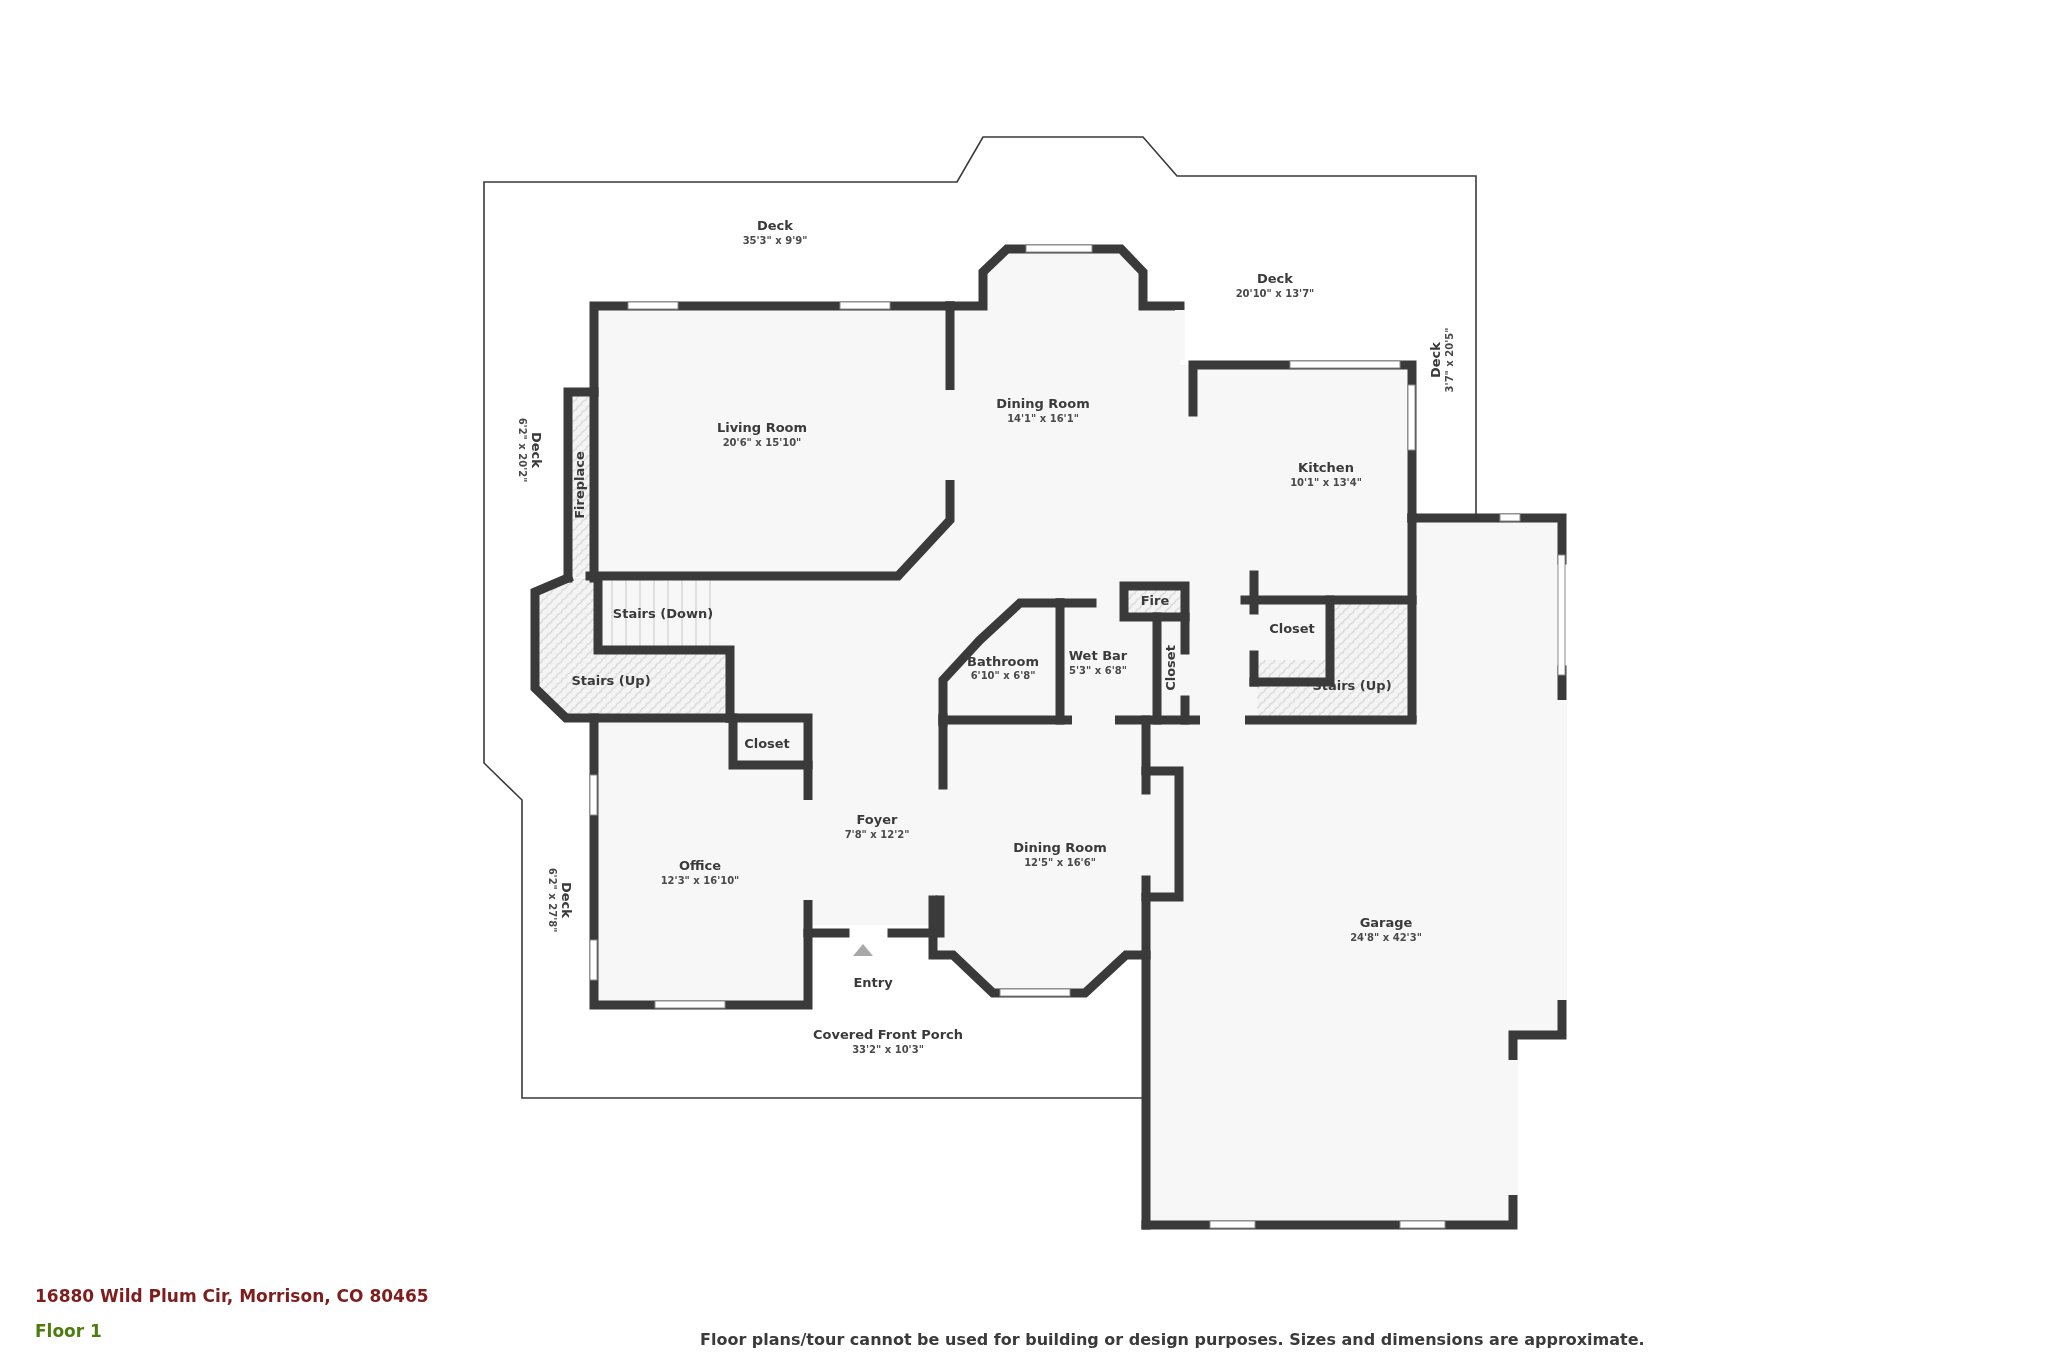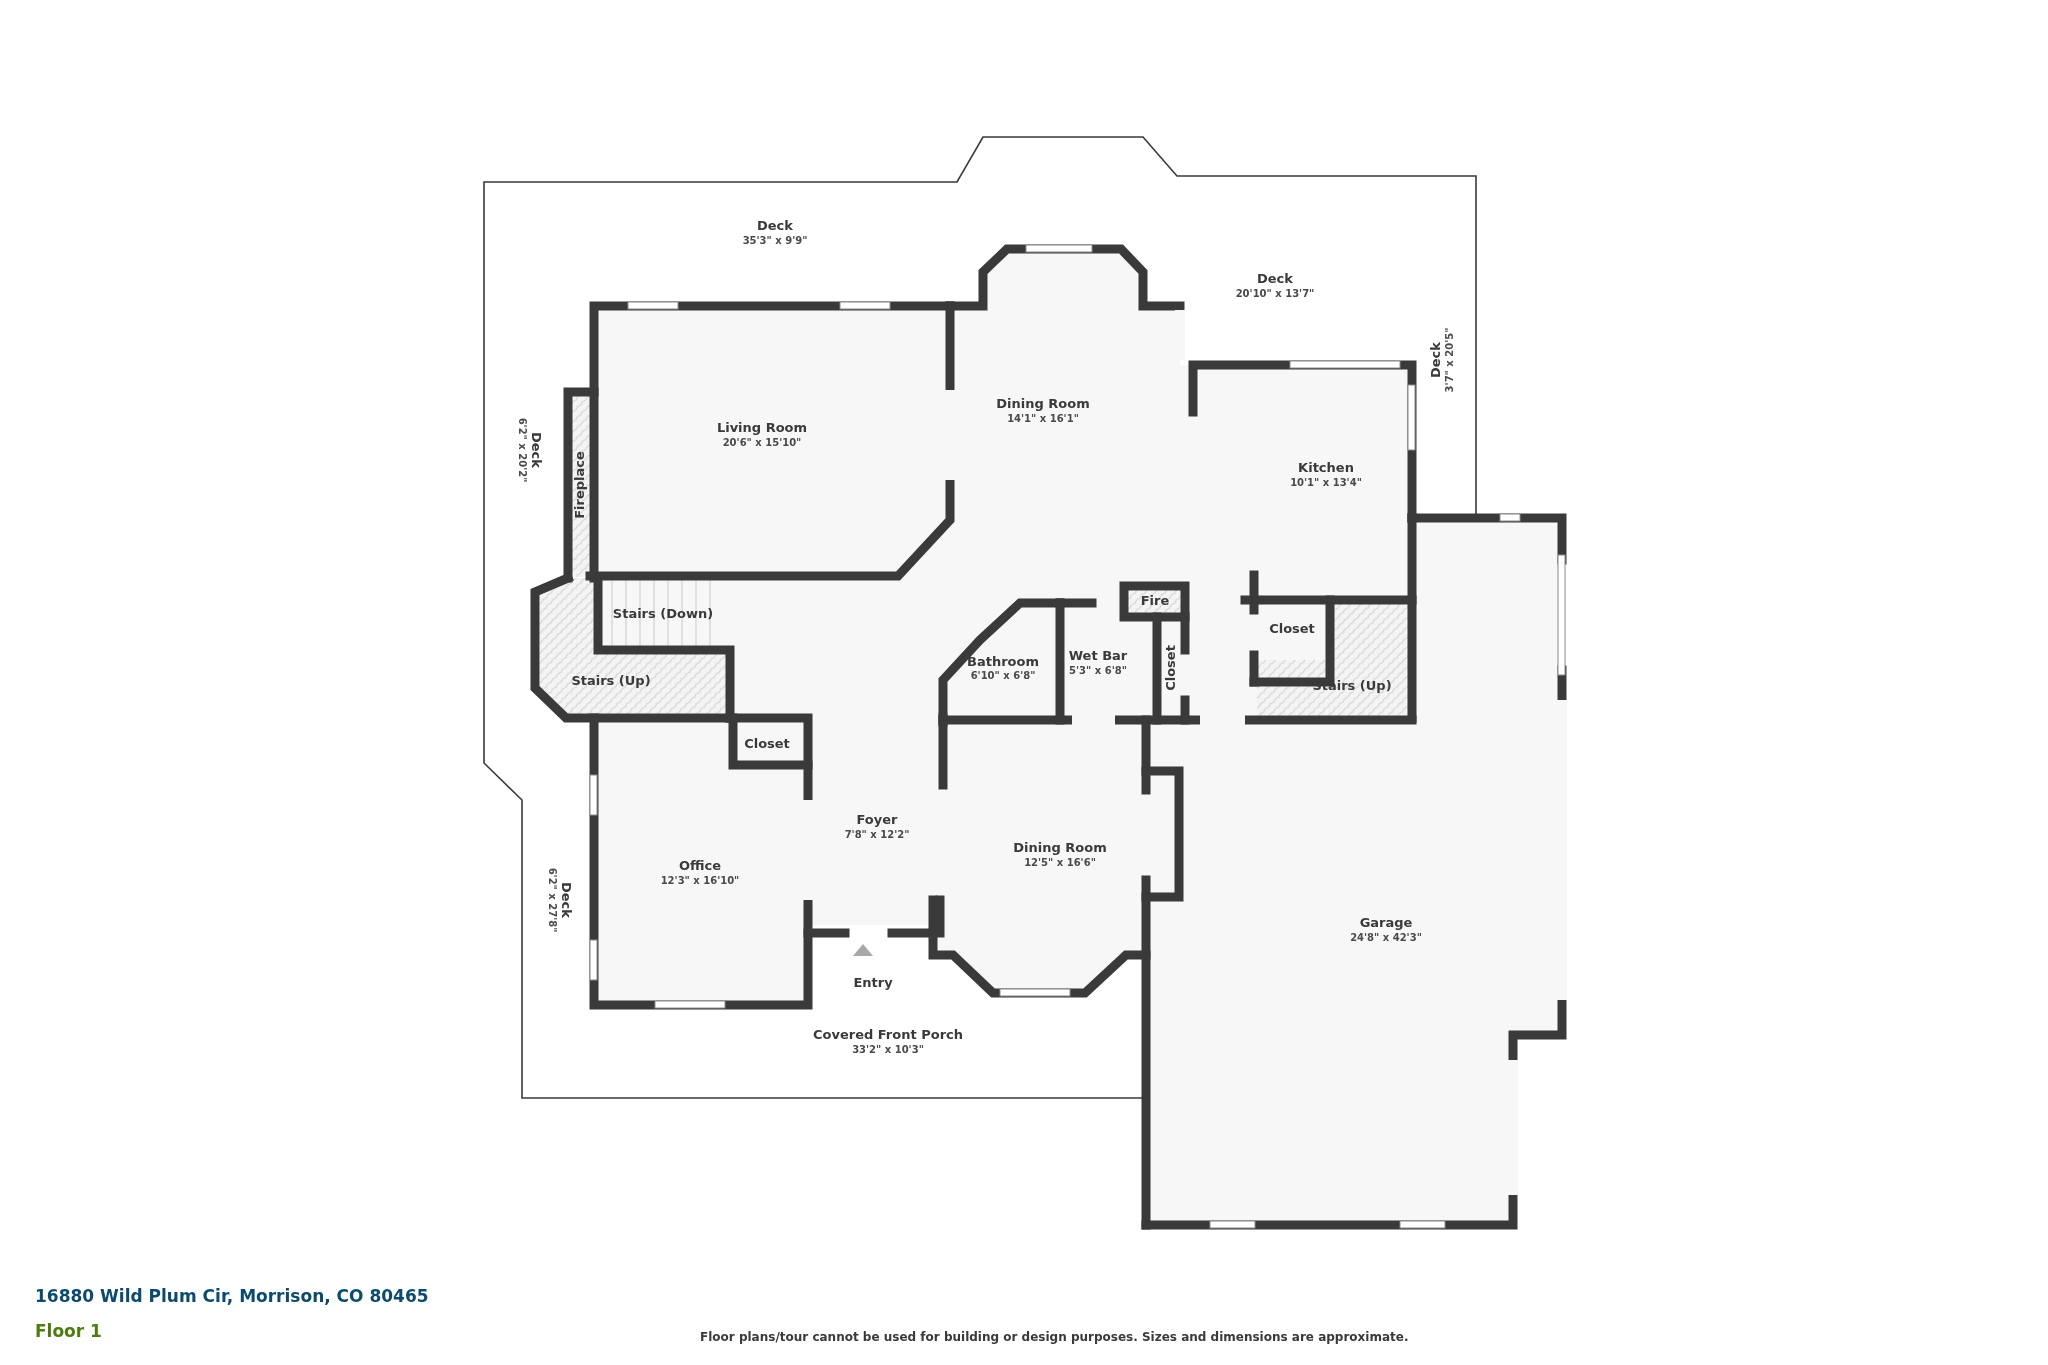--- a/index.html
+++ b/index.html
@@ -7,23 +7,23 @@
          font-family: "DejaVu Sans", "Liberation Sans", sans-serif; color: #3a3a3a; }
   #plan { position: absolute; left: 0; top: 0; width: 2048px; height: 1365px; }
   .room-label { font-weight: bold; font-size: 13px; fill: #3a3a3a; text-anchor: middle; }
   .room-dim { font-weight: bold; font-size: 10px; fill: #4a4a4a; text-anchor: middle; }
   .wall { stroke: #3a3a3a; stroke-width: 9; fill: none; stroke-linecap: square; }
   .wall-thin { stroke: #3a3a3a; stroke-width: 1.6; fill: none; }
   .win { fill: #ffffff; stroke: #8a8a8a; stroke-width: 1; }
   .opening { stroke: #f7f7f7; stroke-width: 10; }
   .floor { fill: #f7f7f7; }
   .hatch { fill: url(#hatchPat); }
-  .address { position: absolute; left: 35px; top: 1286px; font-size: 17px; font-weight: bold; color: #0c4a6e; }
+  .address { position: absolute; left: 35px; top: 1286px; font-size: 17px; font-weight: bold; color: #7f1d1d; }
   .floor-name { position: absolute; left: 35px; top: 1321px; font-size: 17px; font-weight: bold; color: #4d7c0f; }
-  .disclaimer { position: absolute; left: 700px; top: 1330px; font-size: 12px; font-weight: bold; color: #3a3a3a; }
+  .disclaimer { position: absolute; left: 700px; top: 1330px; font-size: 16px; font-weight: bold; color: #3a3a3a; }
 </style>
 </head>
 <body>
 
 <svg id="plan" viewBox="0 0 2048 1365" xmlns="http://www.w3.org/2000/svg">
   <defs>
     <pattern id="deckPat" width="10" height="10" patternUnits="userSpaceOnUse">
       <rect width="10" height="10" fill="#f4f4f4"></rect>
       <rect x="1.5" y="1.5" width="7" height="7" rx="1.2" fill="#fbfbfb" stroke="#e0e0e0" stroke-width="0.9"></rect>
     </pattern>

